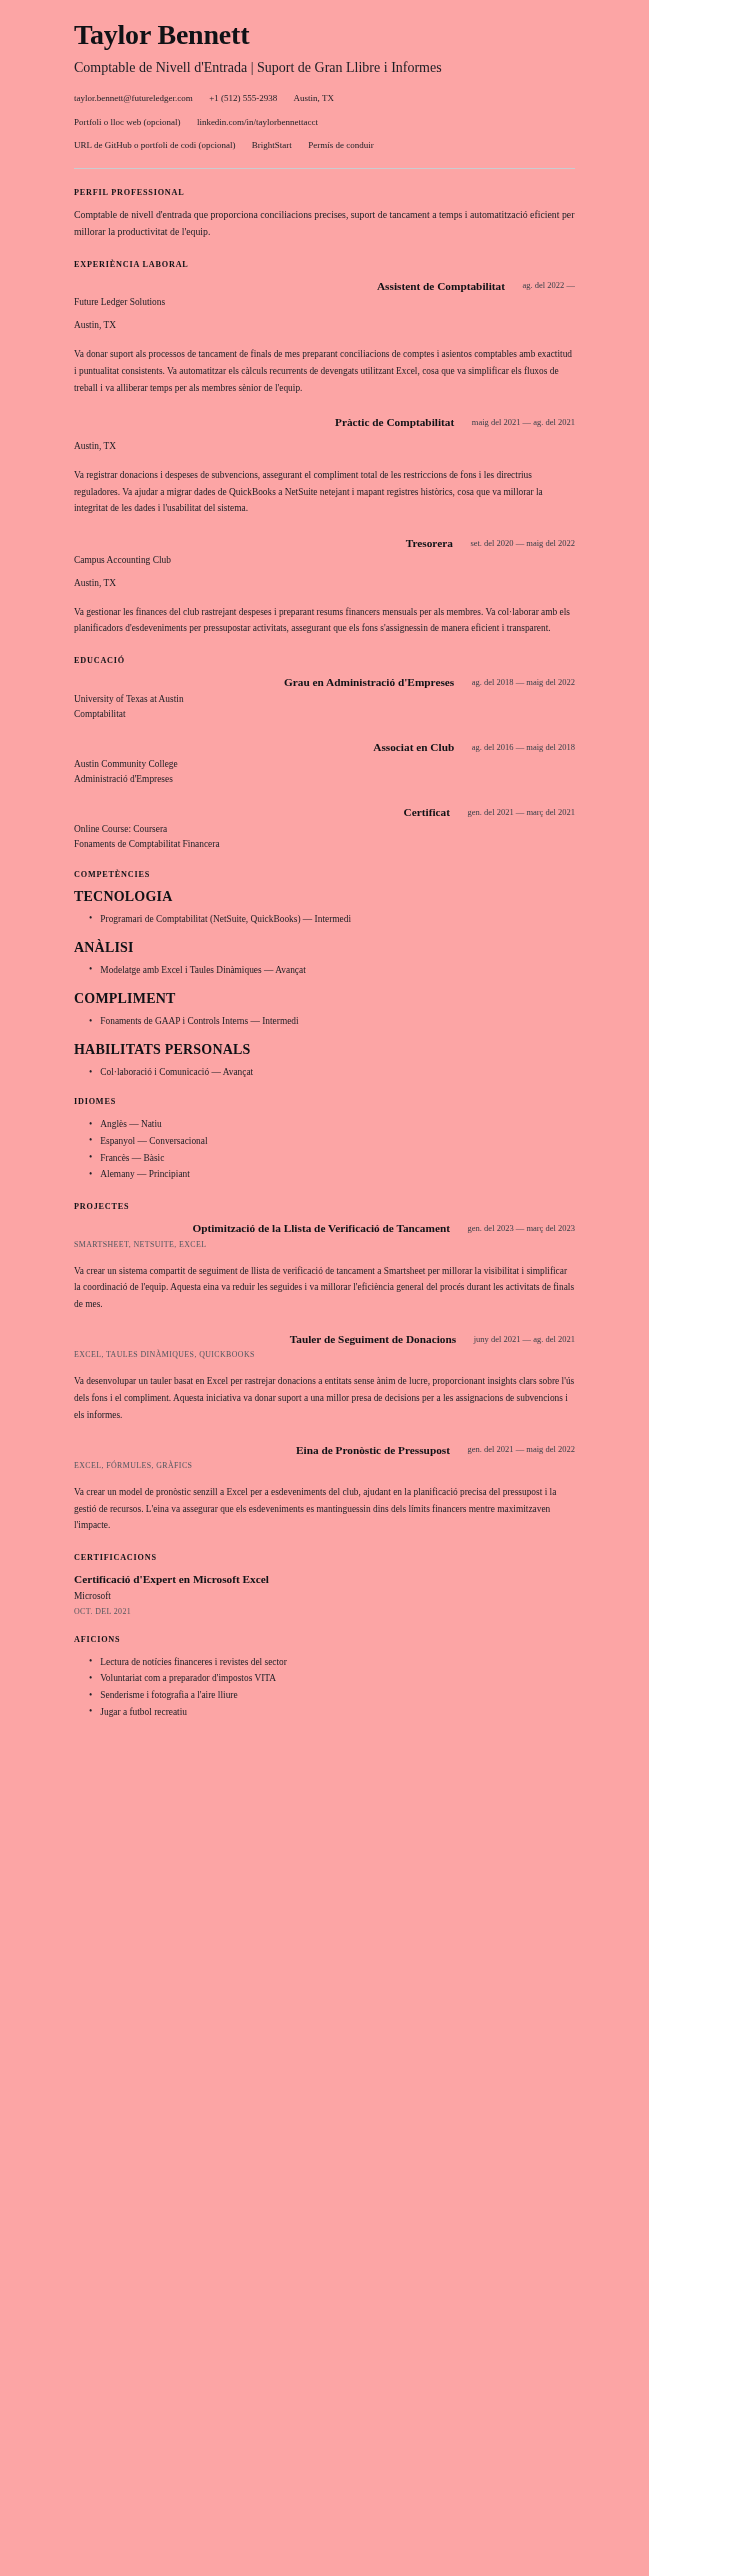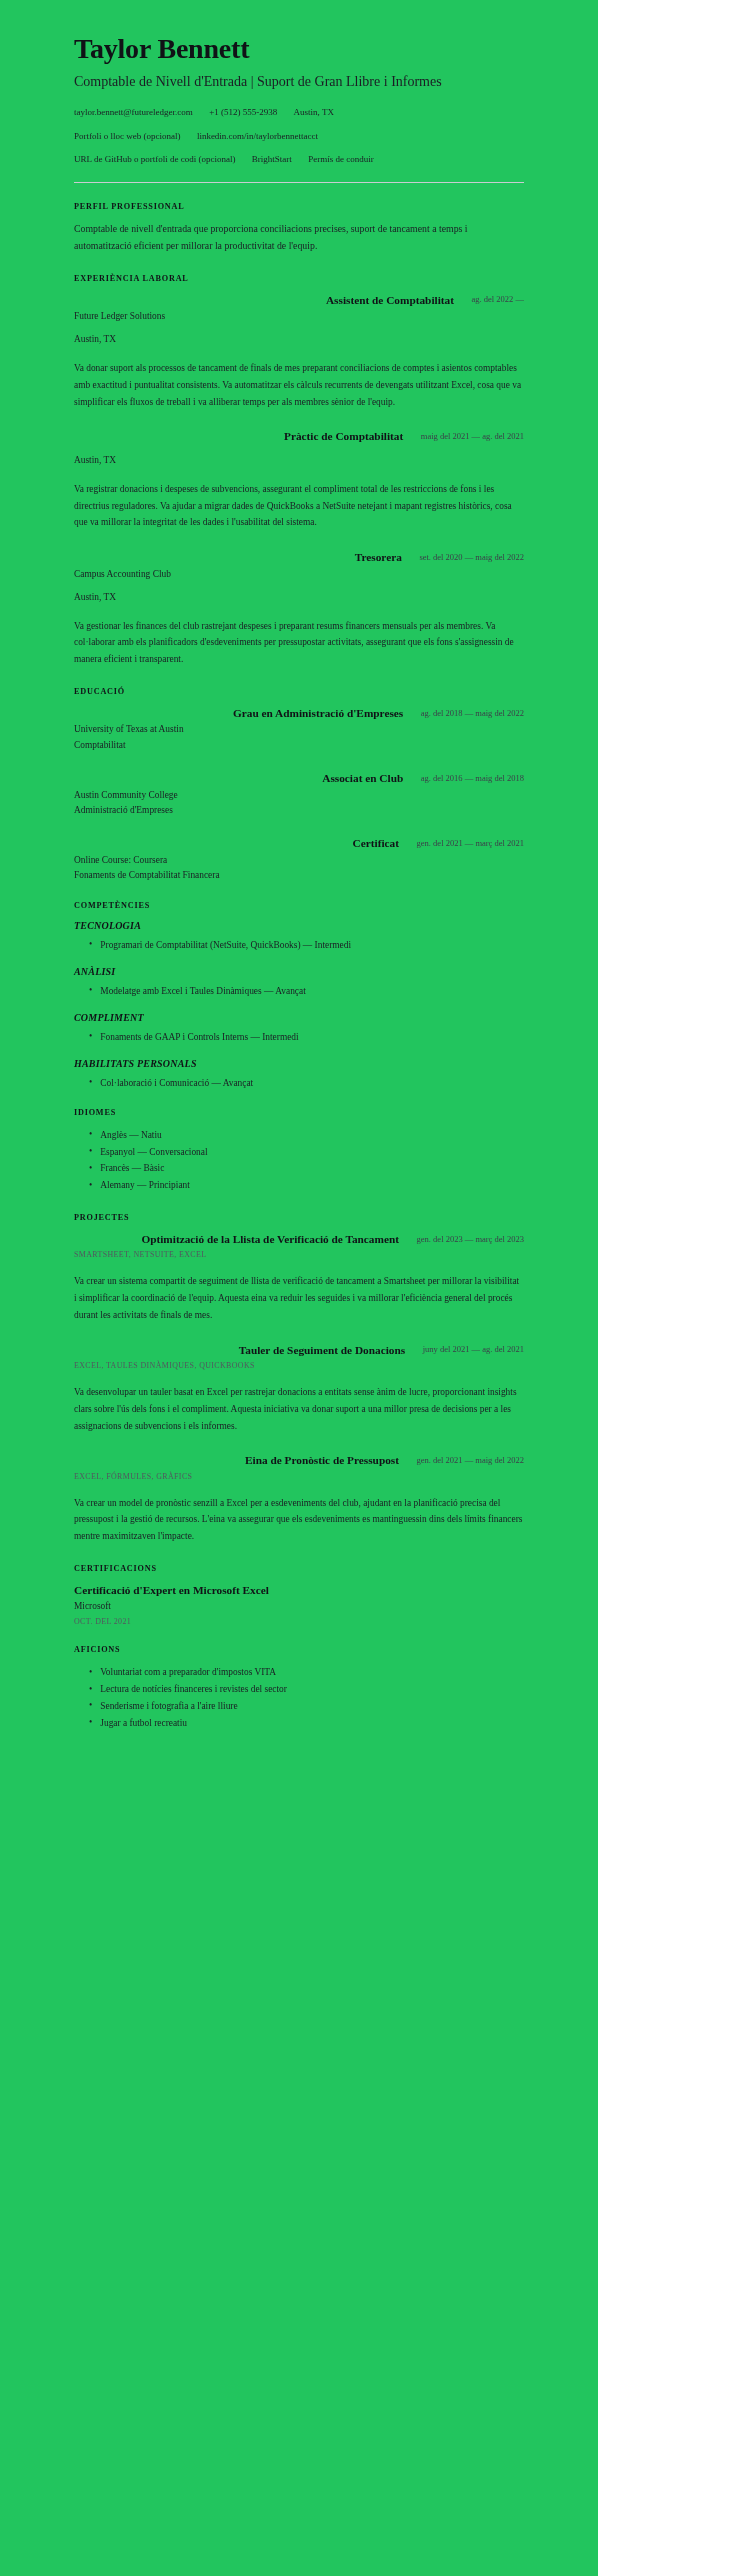--- a/index.html
+++ b/index.html
@@ -8,24 +8,24 @@
     padding: 0;
     background: #ffffff;
   }
   body {
     width: 756px;
     font-family: "Liberation Serif", "DejaVu Serif", serif;
     color: #14161a;
     -webkit-font-smoothing: antialiased;
   }
   .page {
-    width: 598px;
+    width: 649px;
     min-height: 2576px;
-    background: #22c55e;
-    padding: 33px 74px 38px 74px;
+    background: #fca5a5;
+    padding: 19px 74px 38px 74px;
   }
 
   
   .name {
     font-size: 28px;
     font-weight: bold;
     letter-spacing: -0.2px;
     line-height: 1.12;
     margin: 0 0 7.6px 0;
     color: #101216;
@@ -131,27 +131,26 @@
     line-height: 1.78;
     color: #1b1e24;
     margin: 14px 0 0 0;
     max-width: 620px;
   }
 
   
   .skill-group { margin-bottom: 12.6px; }
   .skill-group:last-child { margin-bottom: 0; }
   .skill-cat {
-    font-size: 10px;
+    font-size: 14px;
     font-weight: bold;
     text-transform: uppercase;
     letter-spacing: 0.2px;
     color: #101216;
     margin: 0 0 5.7px 0;
-    font-style: italic;
   }
   ul.bullets {
     margin: 0;
     padding: 0 0 0 15px;
     list-style: none;
   }
   ul.bullets li {
     font-size: 9.4px;
     line-height: 1.78;
     color: #1b1e24;
@@ -341,21 +340,21 @@
           <h3 class="entry-title">Certificació d'Expert en Microsoft Excel</h3>
           <div class="entry-org">Microsoft</div>
           <div class="entry-tags">OCT. DEL 2021</div>
         </div>
       </div>
   </section>
 
   <section class="section">
     <h2 class="section-title">Aficions</h2>
     <ul class="bullets" id="hobbies-list">
+        <li>Lectura de notícies financeres i revistes del sector</li>
         <li>Voluntariat com a preparador d'impostos VITA</li>
-        <li>Lectura de notícies financeres i revistes del sector</li>
         <li>Senderisme i fotografia a l'aire lliure</li>
         <li>Jugar a futbol recreatiu</li>
       </ul>
   </section>
 
 </div>
 
 
 </body></html>

